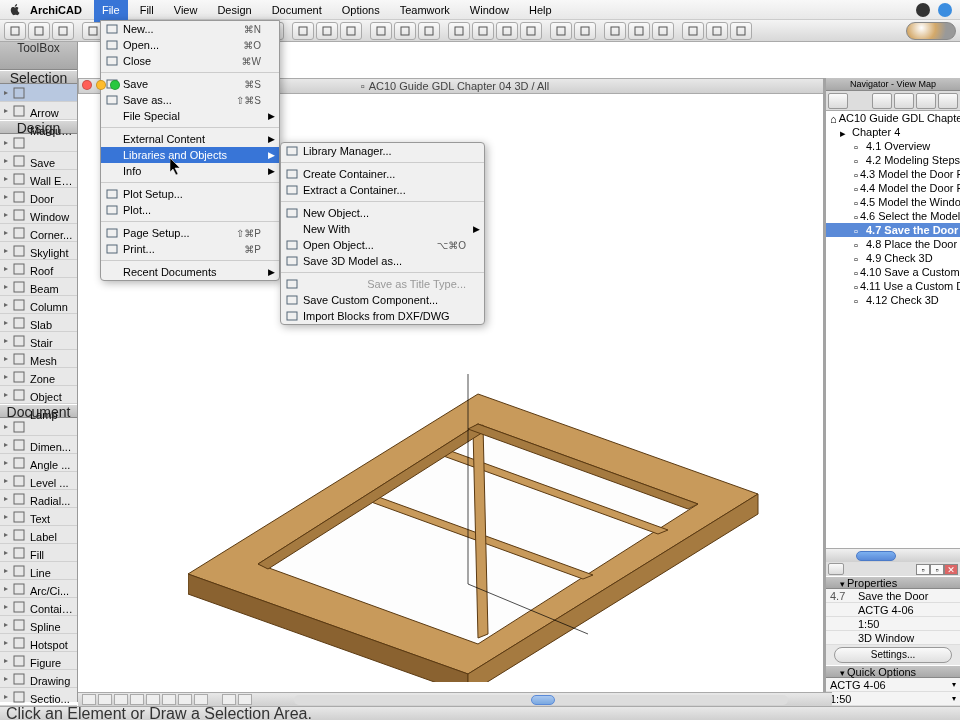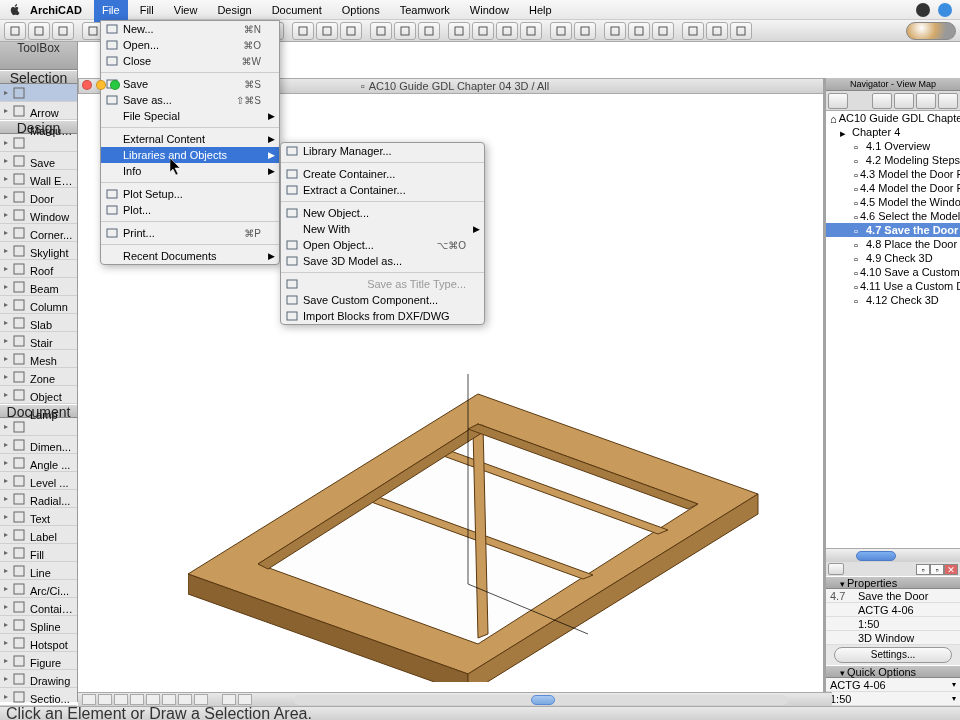--- a/index.html
+++ b/index.html
@@ -688,20 +688,29 @@
       </span>
       <span>Plot...</span>
     </div>
     <div class="menu-sep"></div>
     <div class="menu-item">
       <span class="menu-icon">
         <svg width="12" height="12">
           <rect x="1" y="2" width="10" height="8" fill="none" stroke="#567"></rect>
         </svg>
       </span>
+      <span>Page Setup...</span>
+      <span class="menu-shortcut">⇧⌘P</span>
+    </div>
+    <div class="menu-item">
+      <span class="menu-icon">
+        <svg width="12" height="12">
+          <rect x="1" y="2" width="10" height="8" fill="none" stroke="#567"></rect>
+        </svg>
+      </span>
       <span>Print...</span>
       <span class="menu-shortcut">⌘P</span>
     </div>
     <div class="menu-sep"></div>
     <div class="menu-item">
       <span>Recent Documents</span>
       <span class="menu-submenu-arrow">▶</span>
     </div>
 </div>
 

